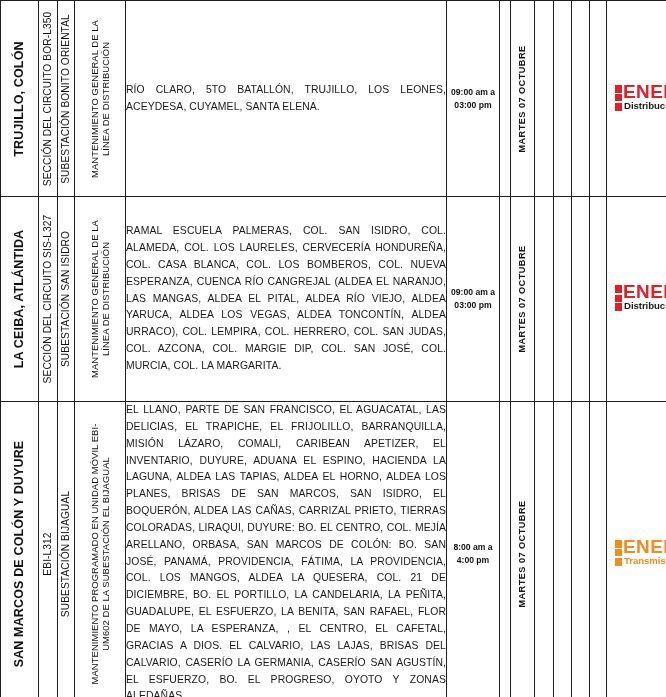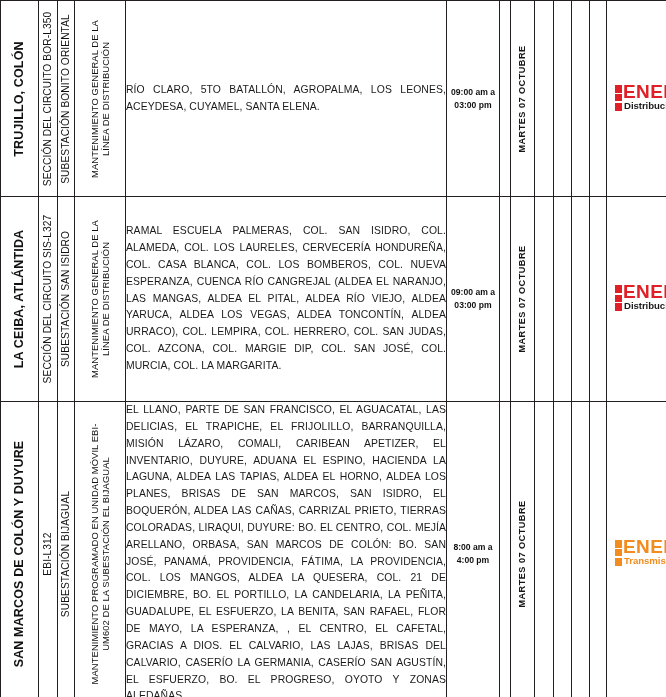--- a/index.html
+++ b/index.html
@@ -176,21 +176,21 @@
         </td>
         <td class="vcell">
           <div class="vwrap small" style="width:186px">SECCIÓN DEL CIRCUITO BOR-L350</div>
         </td>
         <td class="vcell">
           <div class="vwrap small" style="width:186px">SUBESTACIÓN BONITO ORIENTAL</div>
         </td>
         <td class="vcell">
           <div class="vwrap mid" style="width:178px">MANTENIMIENTO GENERAL DE LA LÍNEA DE DISTRIBUCIÓN</div>
         </td>
-        <td class="desc">RÍO CLARO, 5TO BATALLÓN, AGROPALMA, LOS LEONES, ACEYDESA, CUYAMEL, SANTA ELENA.</td>
+        <td class="desc">RÍO CLARO, 5TO BATALLÓN, TRUJILLO, LOS LEONES, ACEYDESA, CUYAMEL, SANTA ELENA.</td>
         <td class="time">09:00 am a 03:00 pm</td>
         <td class="blank"></td>
         <td class="datecell">
           <div class="vwrap" style="width:170px">MARTES 07 OCTUBRE</div>
         </td>
         <td class="blank"></td>
         <td class="blank"></td>
         <td class="blank"></td>
         <td class="blank"></td>
         <td class="logocell logo-red">

